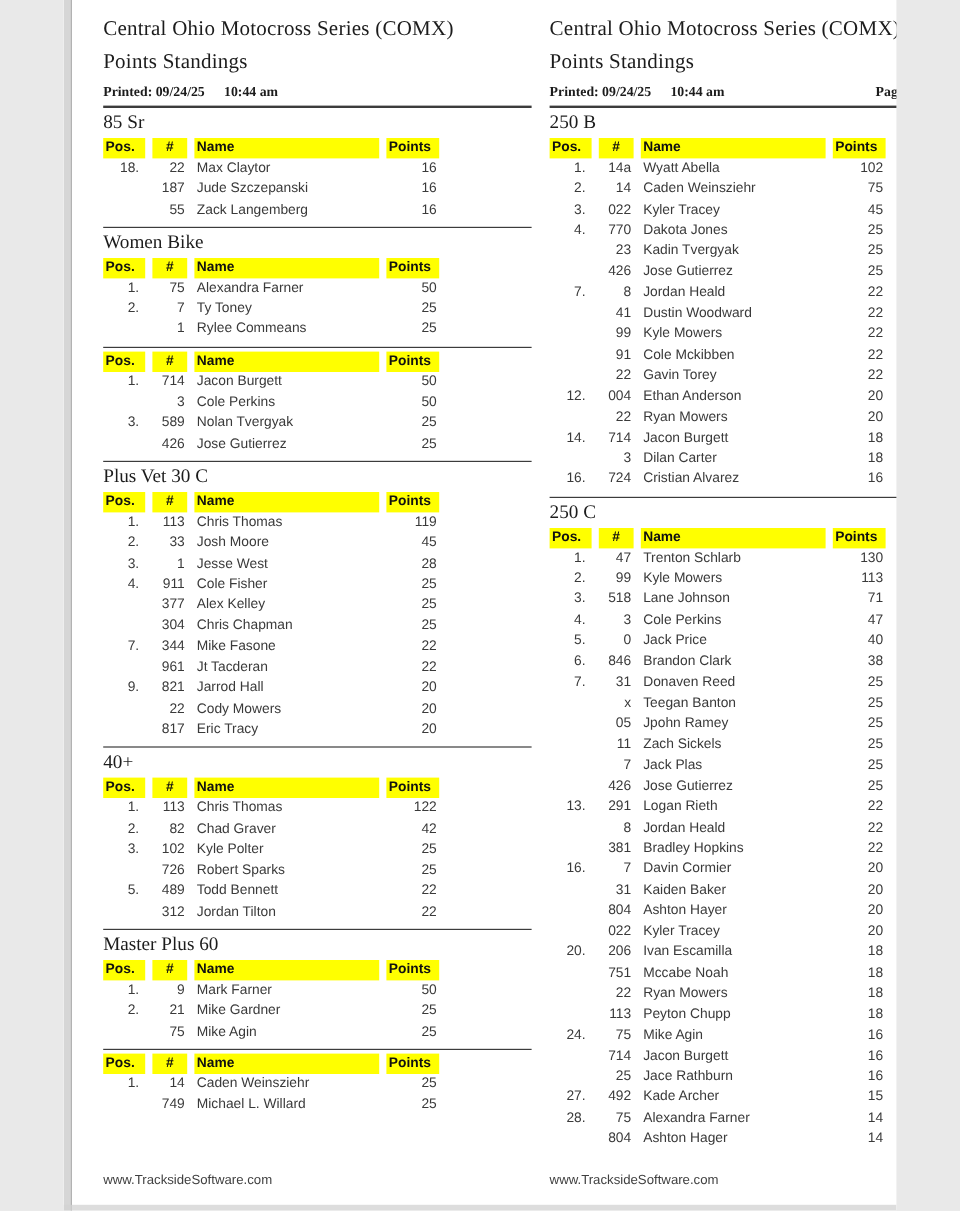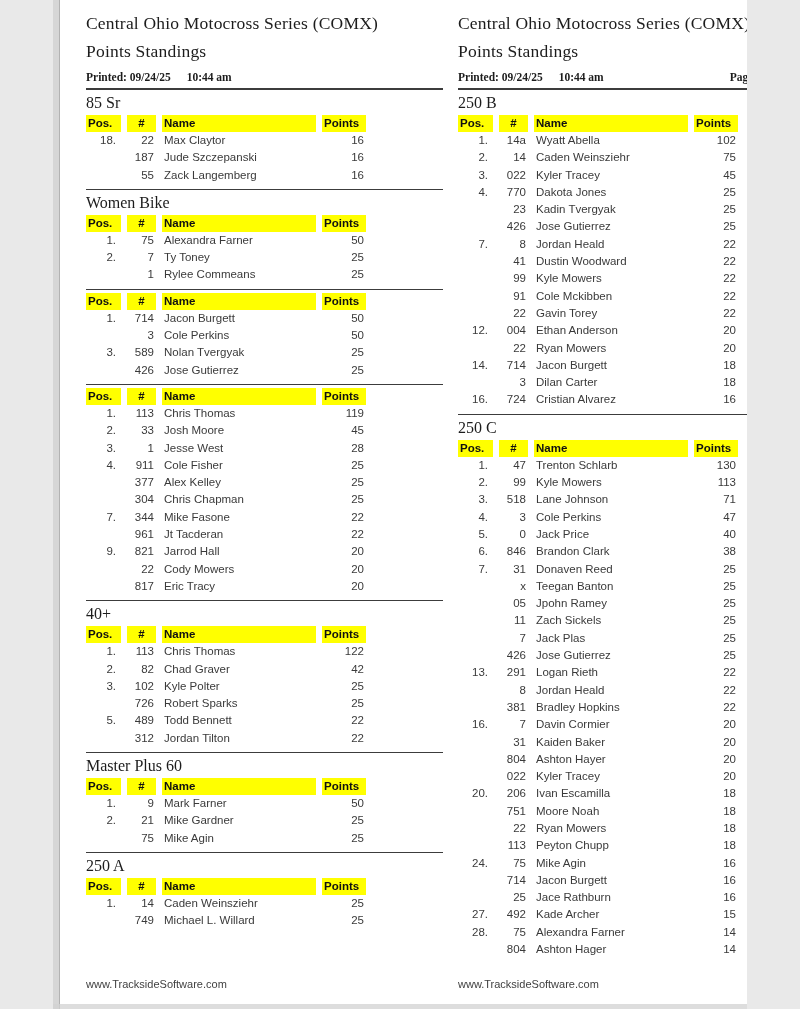--- a/index.html
+++ b/index.html
@@ -162,20 +162,21 @@
             <span class="cell cell-points">25</span>
           </div>
           <div class="grid row">
             <span class="cell cell-pos"></span>
             <span class="cell cell-num">426</span>
             <span class="cell cell-name">Jose Gutierrez</span>
             <span class="cell cell-points">25</span>
           </div>
         </section>
         <section class="section">
+          <h2 class="section-title">Plus Vet 30 C</h2>
           <div class="grid thead">
             <span class="th th-pos">Pos.</span>
             <span class="th th-num">#</span>
             <span class="th th-name">Name</span>
             <span class="th th-points">Points</span>
           </div>
           <div class="grid row">
             <span class="cell cell-pos">1.</span>
             <span class="cell cell-num">113</span>
             <span class="cell cell-name">Chris Thomas</span>
@@ -308,21 +309,20 @@
             <span class="cell cell-points">25</span>
           </div>
           <div class="grid row">
             <span class="cell cell-pos"></span>
             <span class="cell cell-num">75</span>
             <span class="cell cell-name">Mike Agin</span>
             <span class="cell cell-points">25</span>
           </div>
         </section>
         <section class="section">
-          <h2 class="section-title">250 A</h2>
           <div class="grid thead">
             <span class="th th-pos">Pos.</span>
             <span class="th th-num">#</span>
             <span class="th th-name">Name</span>
             <span class="th th-points">Points</span>
           </div>
           <div class="grid row">
             <span class="cell cell-pos">1.</span>
             <span class="cell cell-num">14</span>
             <span class="cell cell-name">Caden Weinsziehr</span>
@@ -579,21 +579,21 @@
           </div>
           <div class="grid row">
             <span class="cell cell-pos">20.</span>
             <span class="cell cell-num">206</span>
             <span class="cell cell-name">Ivan Escamilla</span>
             <span class="cell cell-points">18</span>
           </div>
           <div class="grid row">
             <span class="cell cell-pos"></span>
             <span class="cell cell-num">751</span>
-            <span class="cell cell-name">Moore Noah</span>
+            <span class="cell cell-name">Mccabe Noah</span>
             <span class="cell cell-points">18</span>
           </div>
           <div class="grid row">
             <span class="cell cell-pos"></span>
             <span class="cell cell-num">22</span>
             <span class="cell cell-name">Ryan Mowers</span>
             <span class="cell cell-points">18</span>
           </div>
           <div class="grid row">
             <span class="cell cell-pos"></span>

